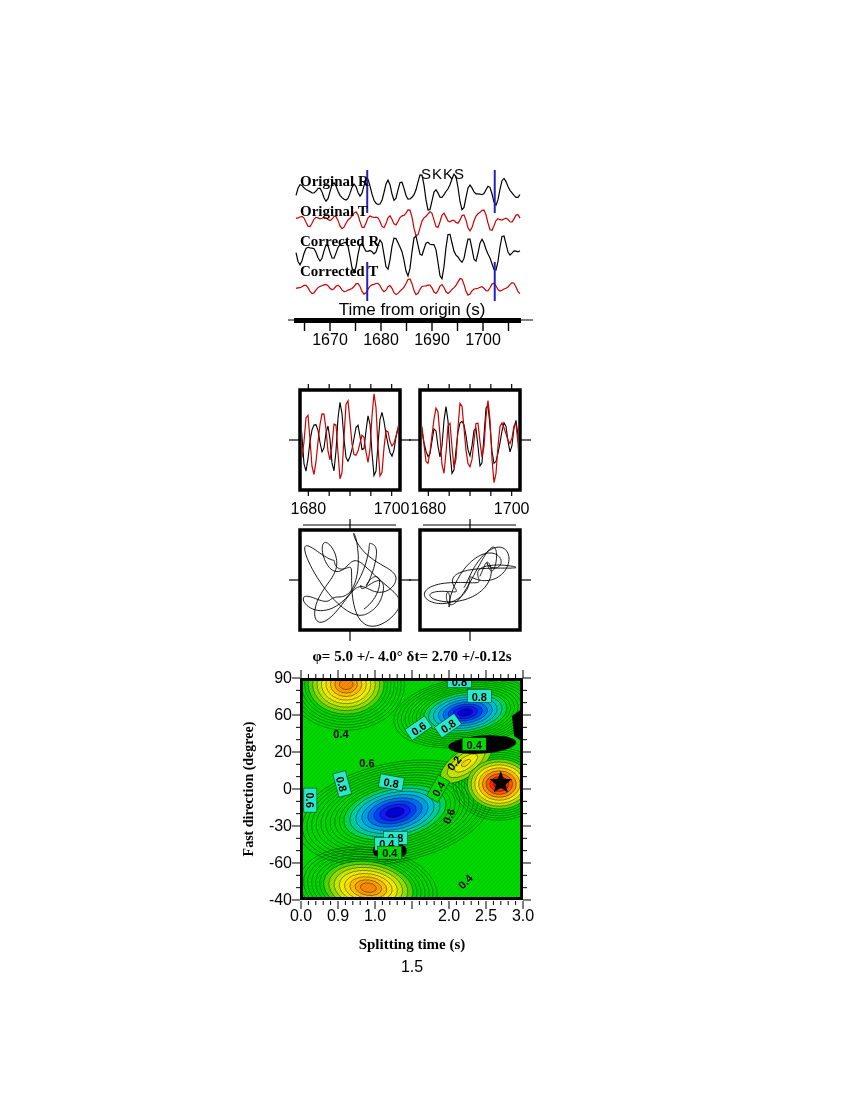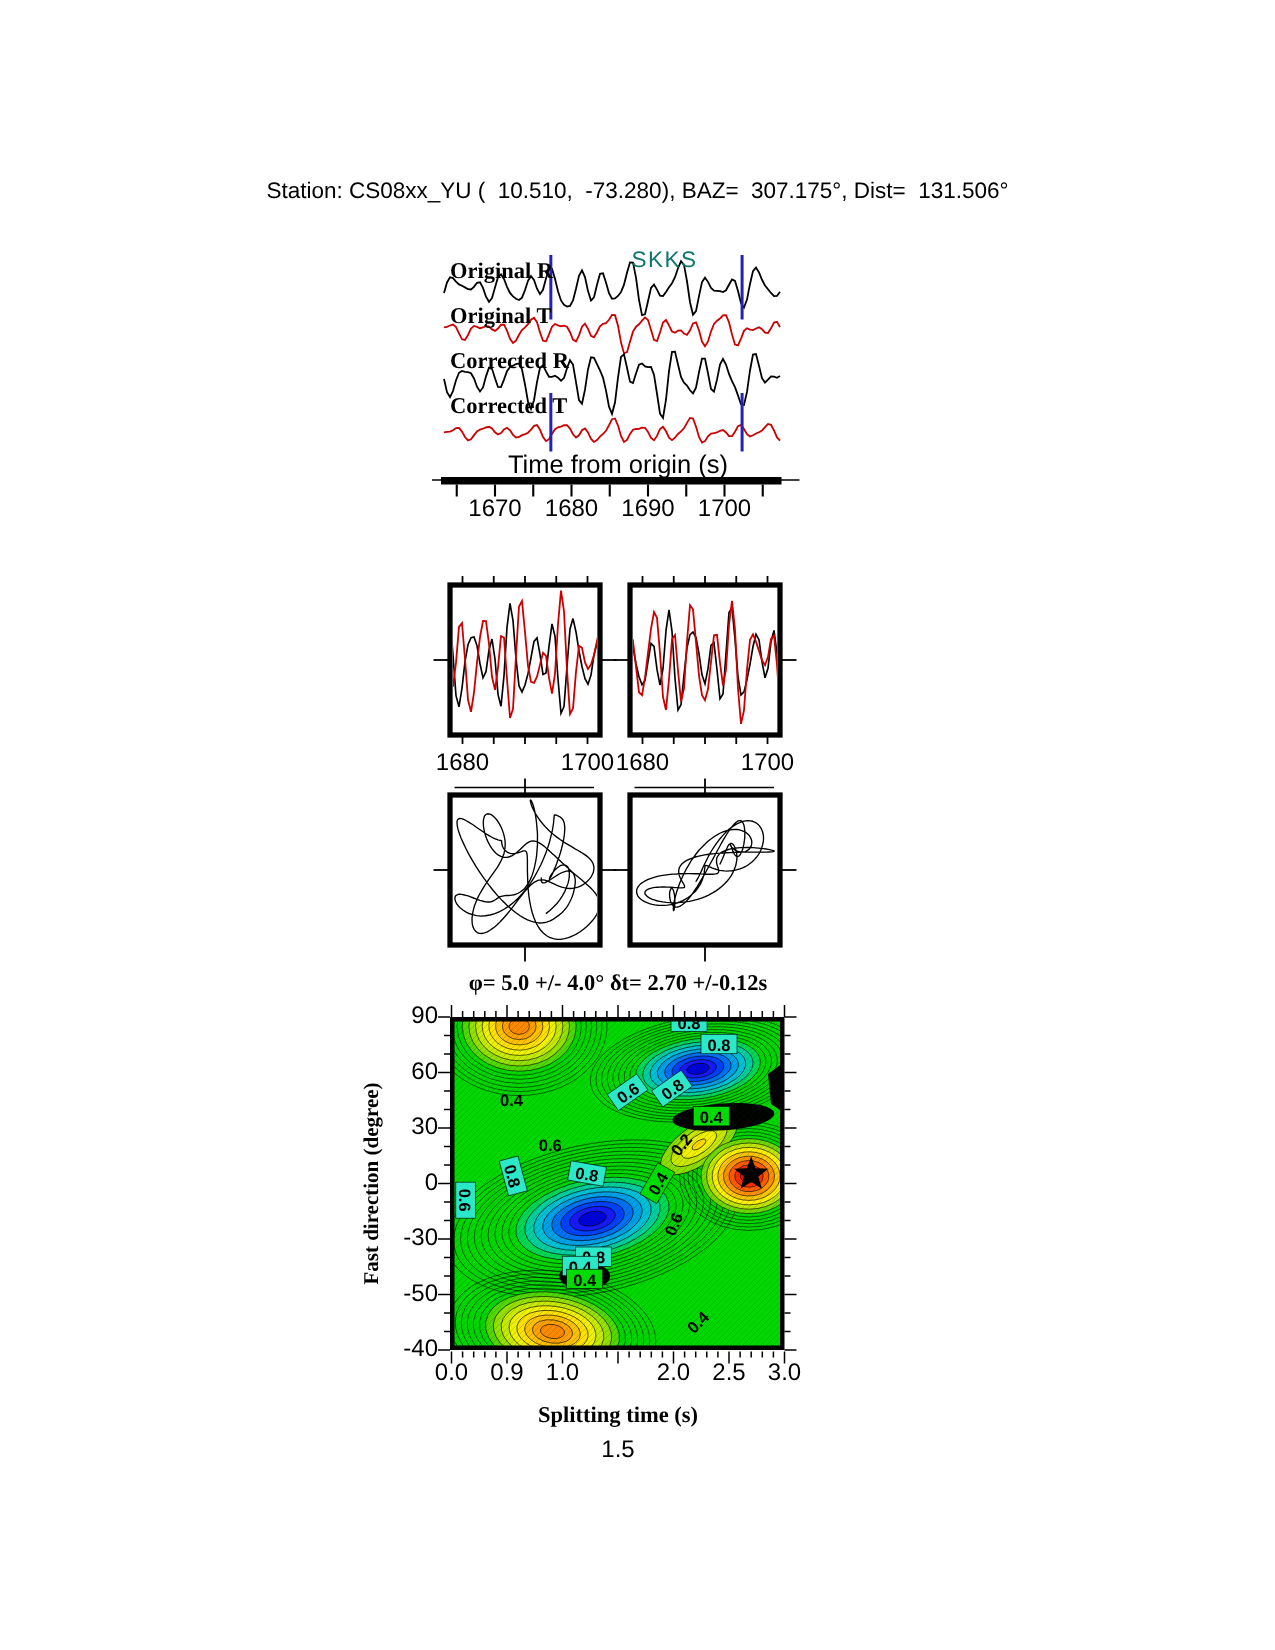--- a/index.html
+++ b/index.html
@@ -4,21 +4,21 @@
 <style>
   html,body{margin:0;padding:0;background:#fff;}
   .page{position:relative;width:850px;height:1100px;background:#ffffff;overflow:hidden;
         font-family:"Liberation Sans",sans-serif;color:#000;}
   .abs{position:absolute;white-space:pre;line-height:1.1;}
   .ctr{transform:translateX(-50%);}
   .sans15{font-size:15px;}
   .sans16{font-size:16px;}
   .sans17{font-size:17px;}
   .serifb{font-family:"Liberation Serif",serif;font-weight:bold;}
-  .phase{color:#0f766e;font-size:15px;letter-spacing:1px;}
+  .phase{color:#000000;font-size:15px;letter-spacing:1px;}
   .ylab{transform:translate(-50%,-50%) rotate(-90deg);}
   .ytick{width:54px;text-align:right;}
   svg{position:absolute;left:0;top:0;}
 </style>
 </head>
 <body>
 
 <div class="page">
 
   <svg id="fig" width="850" height="1100" viewBox="0 0 850 1100">
@@ -365,21 +365,20 @@
         <line x1="523" y1="715.0002" x2="531" y2="715.0002" stroke="#000" stroke-width="1"></line>
         <line x1="296" y1="702.6668999999999" x2="300" y2="702.6668999999999" stroke="#000" stroke-width="1"></line>
         <line x1="523" y1="702.6668999999999" x2="527" y2="702.6668999999999" stroke="#000" stroke-width="1"></line>
         <line x1="296" y1="690.3335999999999" x2="300" y2="690.3335999999999" stroke="#000" stroke-width="1"></line>
         <line x1="523" y1="690.3335999999999" x2="527" y2="690.3335999999999" stroke="#000" stroke-width="1"></line>
         <line x1="292" y1="678.0003" x2="300" y2="678.0003" stroke="#000" stroke-width="1"></line>
         <line x1="523" y1="678.0003" x2="531" y2="678.0003" stroke="#000" stroke-width="1"></line>
       </g>
     </svg>
 
-  <div class="abs ctr sans15" style="left:425px;top:120px">Station: CS08xx_YU (  10.510,  -73.280), BAZ=  307.175°, Dist=  131.506°</div>
 
   <div class="abs ctr phase" style="left:443px;top:166px">SKKS</div>
 
   <div class="abs ctr sans17" style="left:412px;top:301px">Time from origin (s)</div>
 
   <div class="abs ctr serifb" style="left:412px;top:648px;font-size:15px">φ= 5.0 +/- 4.0° δt= 2.70 +/-0.12s</div>
 
   <div class="abs serifb ylab" style="left:249px;top:789px;font-size:14px">Fast direction (degree)</div>
 
   <div class="abs ctr serifb" style="left:412px;top:936px;font-size:15px">Splitting time (s)</div>
@@ -393,24 +392,24 @@
       <div class="abs sans16 ctr" style="left: 330px; top: 331px;">1670</div>
       <div class="abs sans16 ctr" style="left: 381px; top: 331px;">1680</div>
       <div class="abs sans16 ctr" style="left: 432px; top: 331px;">1690</div>
       <div class="abs sans16 ctr" style="left: 483px; top: 331px;">1700</div>
       <div class="abs sans16 ctr" style="left: 308.333px; top: 500px;">1680</div>
       <div class="abs sans16 ctr" style="left: 391.667px; top: 500px;">1700</div>
       <div class="abs sans16 ctr" style="left: 428.333px; top: 500px;">1680</div>
       <div class="abs sans16 ctr" style="left: 511.667px; top: 500px;">1700</div>
       <div class="abs sans16 ytick" style="left: 238px; top: 669px;">90</div>
       <div class="abs sans16 ytick" style="left: 238px; top: 706px;">60</div>
-      <div class="abs sans16 ytick" style="left: 238px; top: 743px;">30</div>
+      <div class="abs sans16 ytick" style="left: 238px; top: 743px;">20</div>
       <div class="abs sans16 ytick" style="left: 238px; top: 780px;">0</div>
       <div class="abs sans16 ytick" style="left: 238px; top: 817px;">-30</div>
-      <div class="abs sans16 ytick" style="left: 238px; top: 854px;">-50</div>
+      <div class="abs sans16 ytick" style="left: 238px; top: 854px;">-60</div>
       <div class="abs sans16 ytick" style="left: 238px; top: 891px;">-40</div>
       <div class="abs sans16 ctr" style="left: 301px; top: 907px;">0.0</div>
       <div class="abs sans16 ctr" style="left: 338px; top: 907px;">0.9</div>
       <div class="abs sans16 ctr" style="left: 375px; top: 907px;">1.0</div>
       <div class="abs sans16 ctr" style="left: 412px; top: 958px;">1.5</div>
       <div class="abs sans16 ctr" style="left: 449px; top: 907px;">2.0</div>
       <div class="abs sans16 ctr" style="left: 486px; top: 907px;">2.5</div>
       <div class="abs sans16 ctr" style="left: 523px; top: 907px;">3.0</div>
     </div>
 </div>

